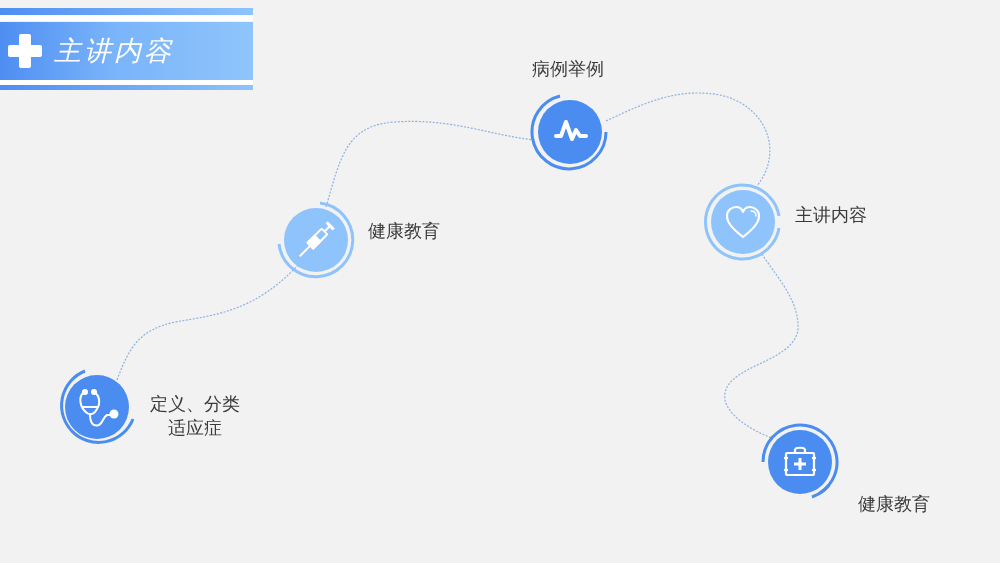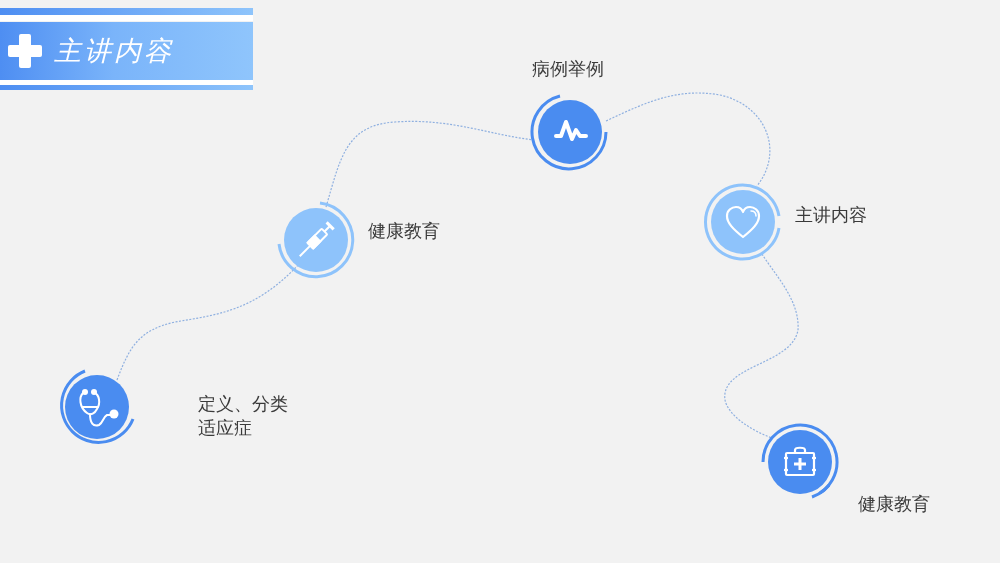--- a/index.html
+++ b/index.html
@@ -44,21 +44,21 @@
     }
     svg.paths { position: absolute; left: 0; top: 0; }
     .node {
       position: absolute; width: 80px; height: 80px;
     }
     .node svg { position: absolute; left: 0; top: 0; }
     .label {
       position: absolute; color: #3a3a3a; font-size: 18px; line-height: 24px;
       white-space: nowrap;
     }
-    .label.center { text-align: left; margin-left: 48px; }
+    .label.center { text-align: center; }
   </style>
 </head>
 <body>
 
 <div class="header">
   <div class="bar-top"></div>
   <div class="bar-top2"></div>
   <div class="bar-main"></div>
   <div class="bar-bot2"></div>
   <div class="bar-bot"></div>

